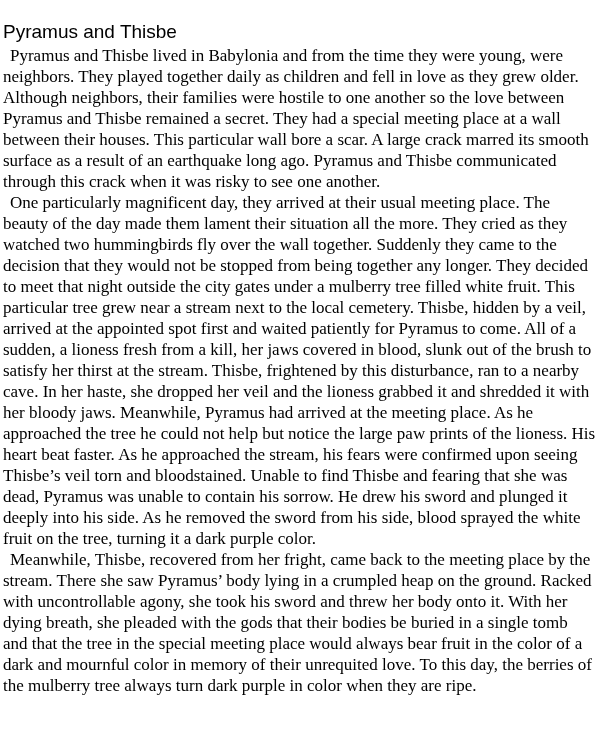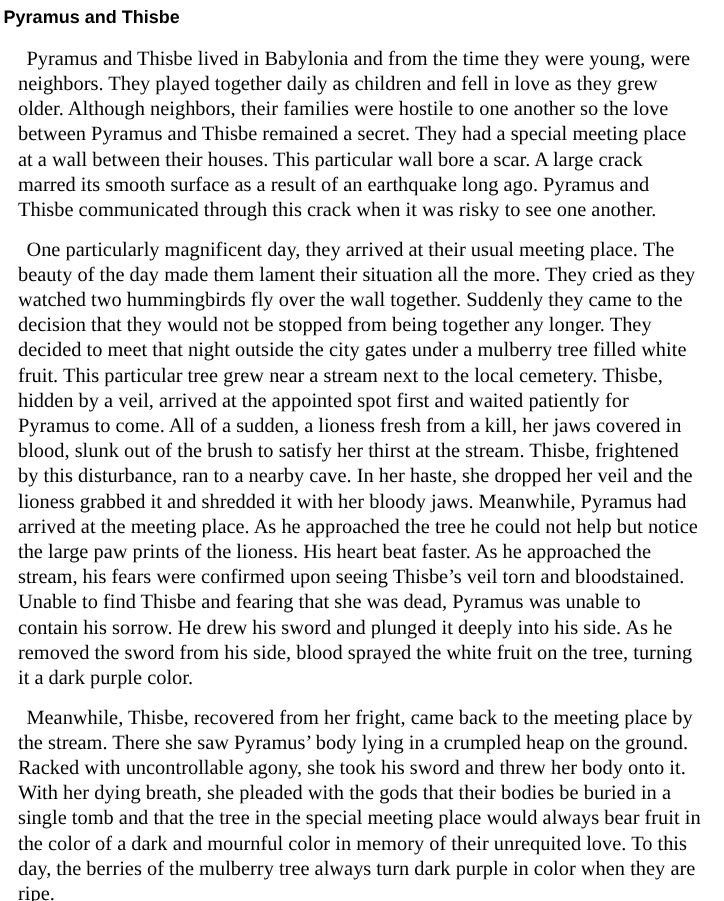--- a/index.html
+++ b/index.html
@@ -13,31 +13,31 @@
     overflow: hidden;
     color: #000000;
   }
   .doc {
     box-sizing: border-box;
     width: 603px;
     padding: 3px 7px 0 3px;
   }
   .doc-title {
     font-family: "Liberation Sans", sans-serif;
-    font-weight: bold;
-    font-size: 15px;
+    font-weight: normal;
+    font-size: 19px;
     line-height: 23px;
-    margin: 0 0 2px 0;
+    margin: 17px 0 2px 0;
     letter-spacing: 0px;
   }
   .doc-paragraph {
     font-family: "Liberation Serif", serif;
     font-size: 17px;
     line-height: 21px;
-    margin: 12px;
+    margin: 0;
     text-indent: 7px;
     text-align: left;
   }
 </style>
 </head>
 <body>
 
 <div class="doc">
   <h1 class="doc-title">Pyramus and Thisbe</h1>
   <p class="doc-paragraph">Pyramus and Thisbe lived in Babylonia and from the time they were young, were neighbors. They played together daily as children and fell in love as they grew older. Although neighbors, their families were hostile to one another so the love between Pyramus and Thisbe remained a secret. They had a special meeting place at a wall between their houses. This particular wall bore a scar. A large crack marred its smooth surface as a result of an earthquake long ago. Pyramus and Thisbe communicated through this crack when it was risky to see one another.</p>

